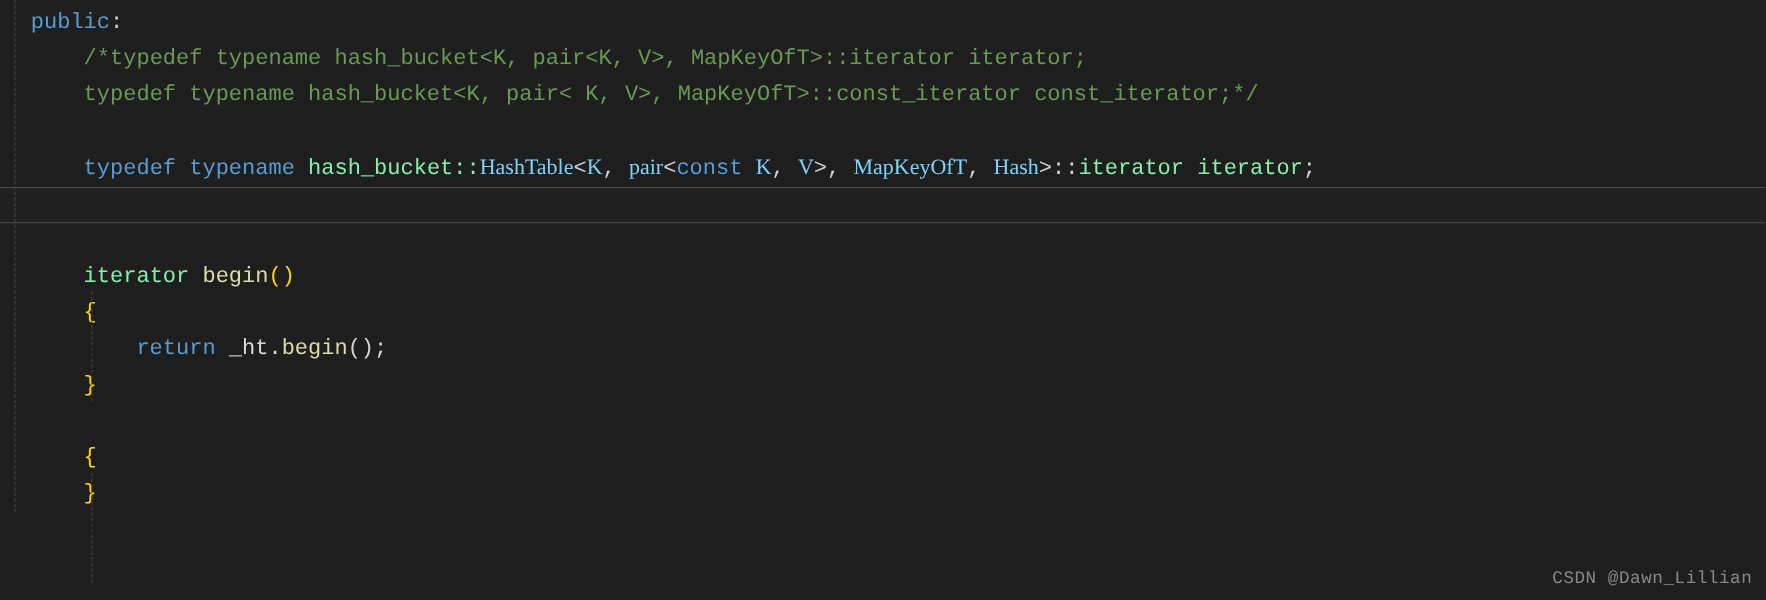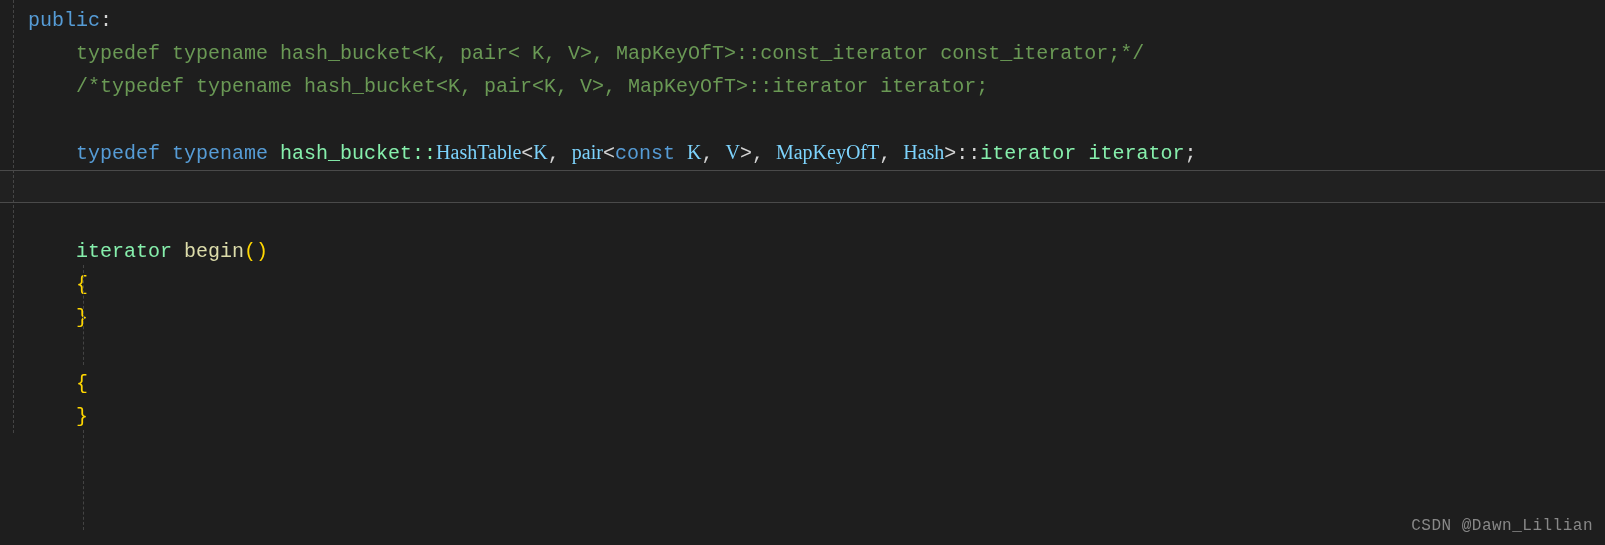--- a/index.html
+++ b/index.html
@@ -81,35 +81,36 @@
 <body>
 
 <div class="editor">
   <div class="indent-guide"></div>
   <div class="indent-guide-2"></div>
   <div class="indent-guide-3"></div>
   <div class="highlight-line"></div>
 
   <div class="line"><span class="kw-blue">public</span><span class="punct">:</span></div>
 
+  <div class="line">    <span class="comment">/*typedef typename hash_bucket&lt;K, pair&lt;K, V&gt;, MapKeyOfT&gt;::iterator iterator;</span></div>
+
   <div class="line">    <span class="comment">typedef typename hash_bucket&lt;K, pair&lt; K, V&gt;, MapKeyOfT&gt;::const_iterator const_iterator;*/</span></div>
-
-  <div class="line">    <span class="comment">/*typedef typename hash_bucket&lt;K, pair&lt;K, V&gt;, MapKeyOfT&gt;::iterator iterator;</span></div>
 
   <div class="line"> </div>
 
   <div class="line">    <span class="kw-blue">typedef</span> <span class="kw-blue">typename</span><span class="namespace"> hash_bucket::</span><span class="type">HashTable</span><span class="punct">&lt;</span><span class="type">K</span><span class="punct">, </span><span class="type">pair</span><span class="punct">&lt;</span><span class="kw-blue">const</span><span> </span><span class="type">K</span><span class="punct">, </span><span class="type">V</span><span class="punct">&gt;</span><span class="punct">, </span><span class="type">MapKeyOfT</span><span class="punct">, </span><span class="type">Hash</span><span class="punct">&gt;::</span><span class="namespace">iterator</span><span> </span><span class="namespace">iterator</span><span class="punct">;</span></div>
 
   <div class="line"> </div>
   <div class="line"> </div>
 
   <div class="line">    <span class="namespace">iterator </span><span class="func">begin</span><span class="paren">()</span></div>
 
   <div class="line">    <span class="paren">{</span></div>
 
+  <div class="line">        <span class="kw-blue">return</span><span class="member"> _ht.</span><span class="func">begin</span><span class="punct">();</span></div>
 
   <div class="line">    <span class="paren">}</span></div>
 
   <div class="line"> </div>
 
 
   <div class="line">    <span class="paren">{</span></div>
 
 
   <div class="line">    <span class="paren">}</span></div>

